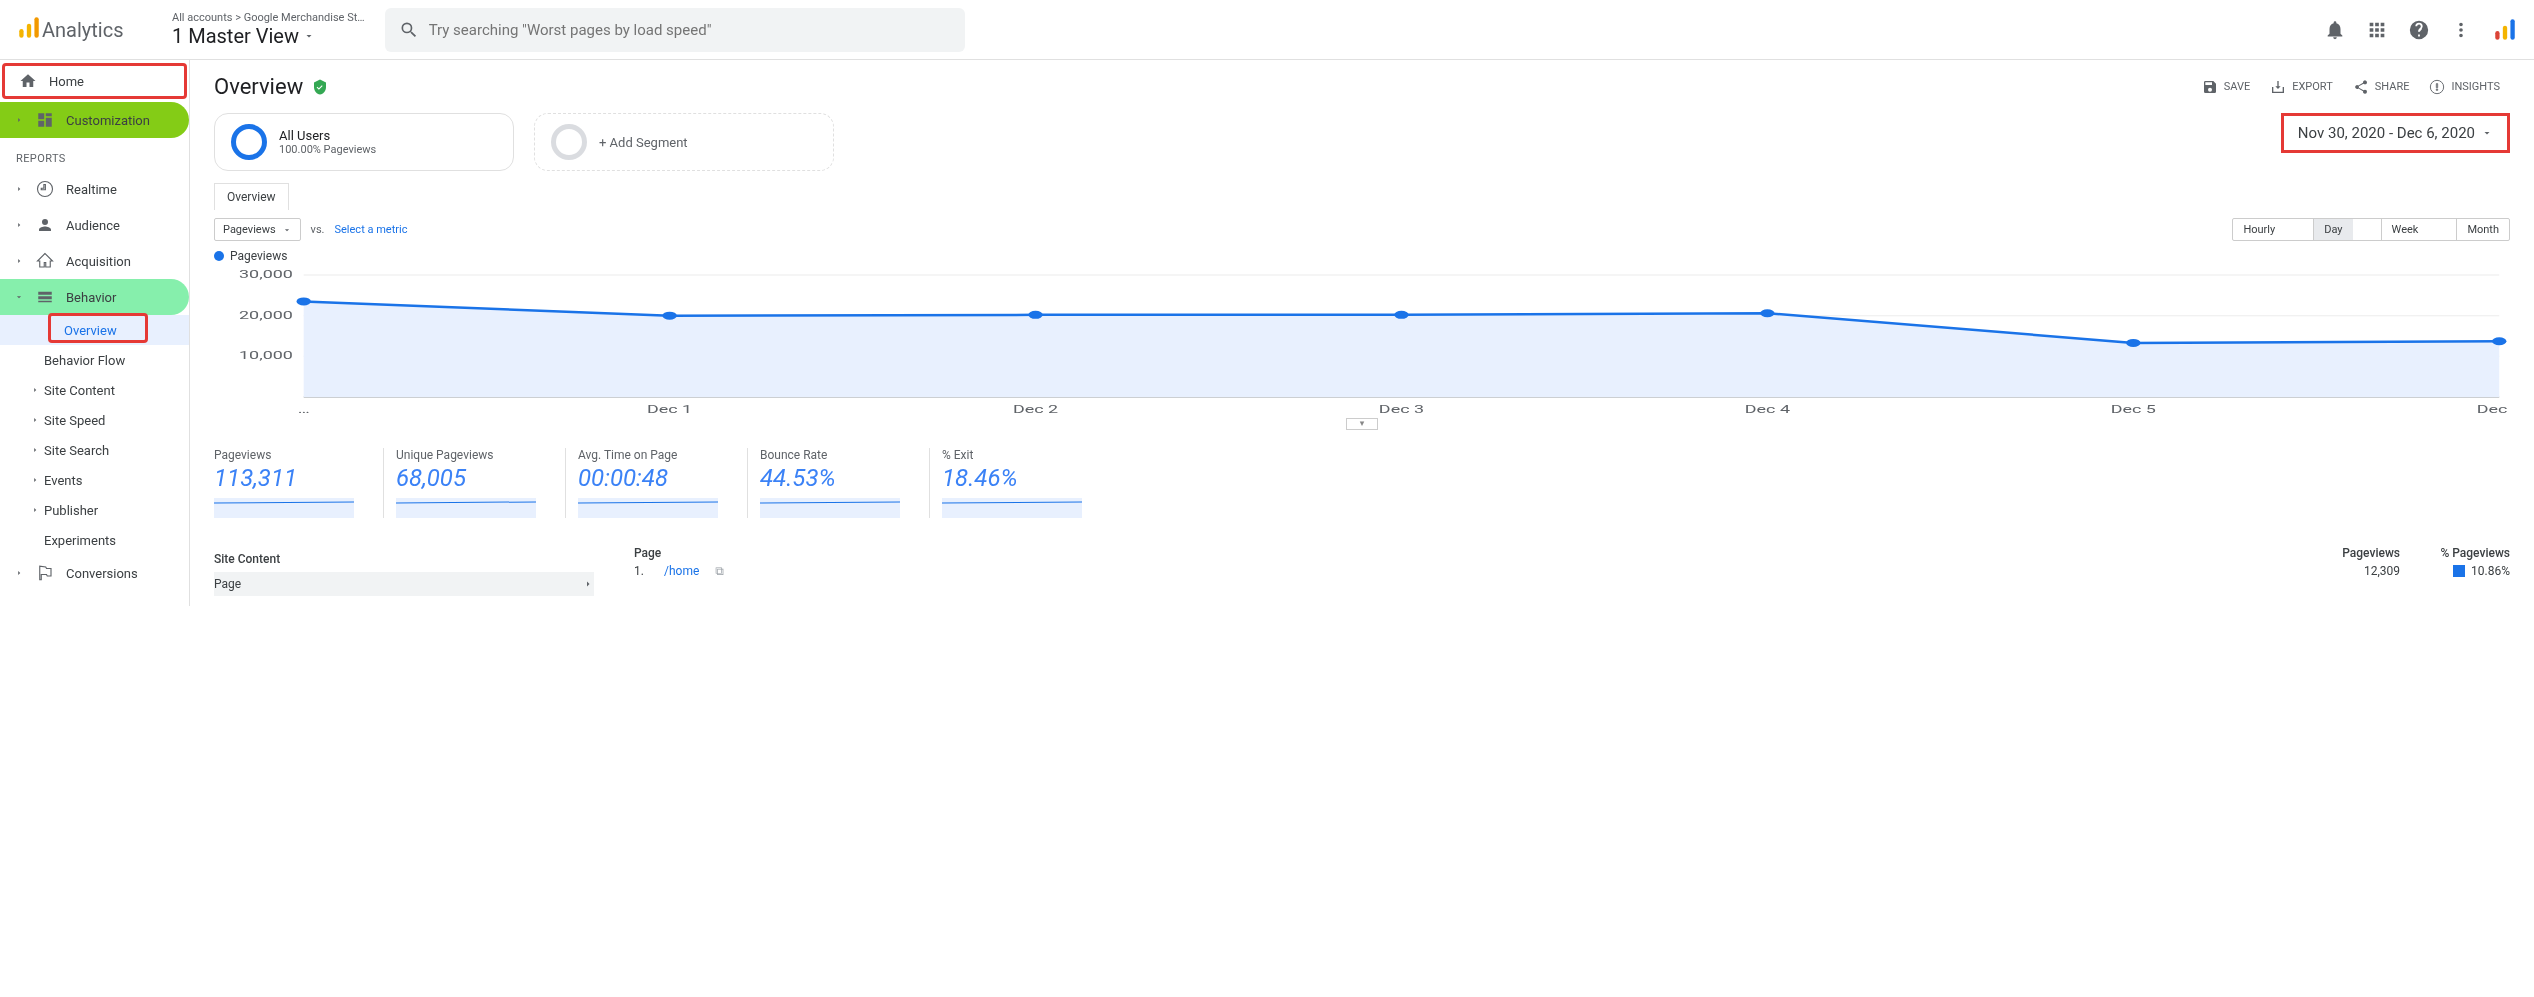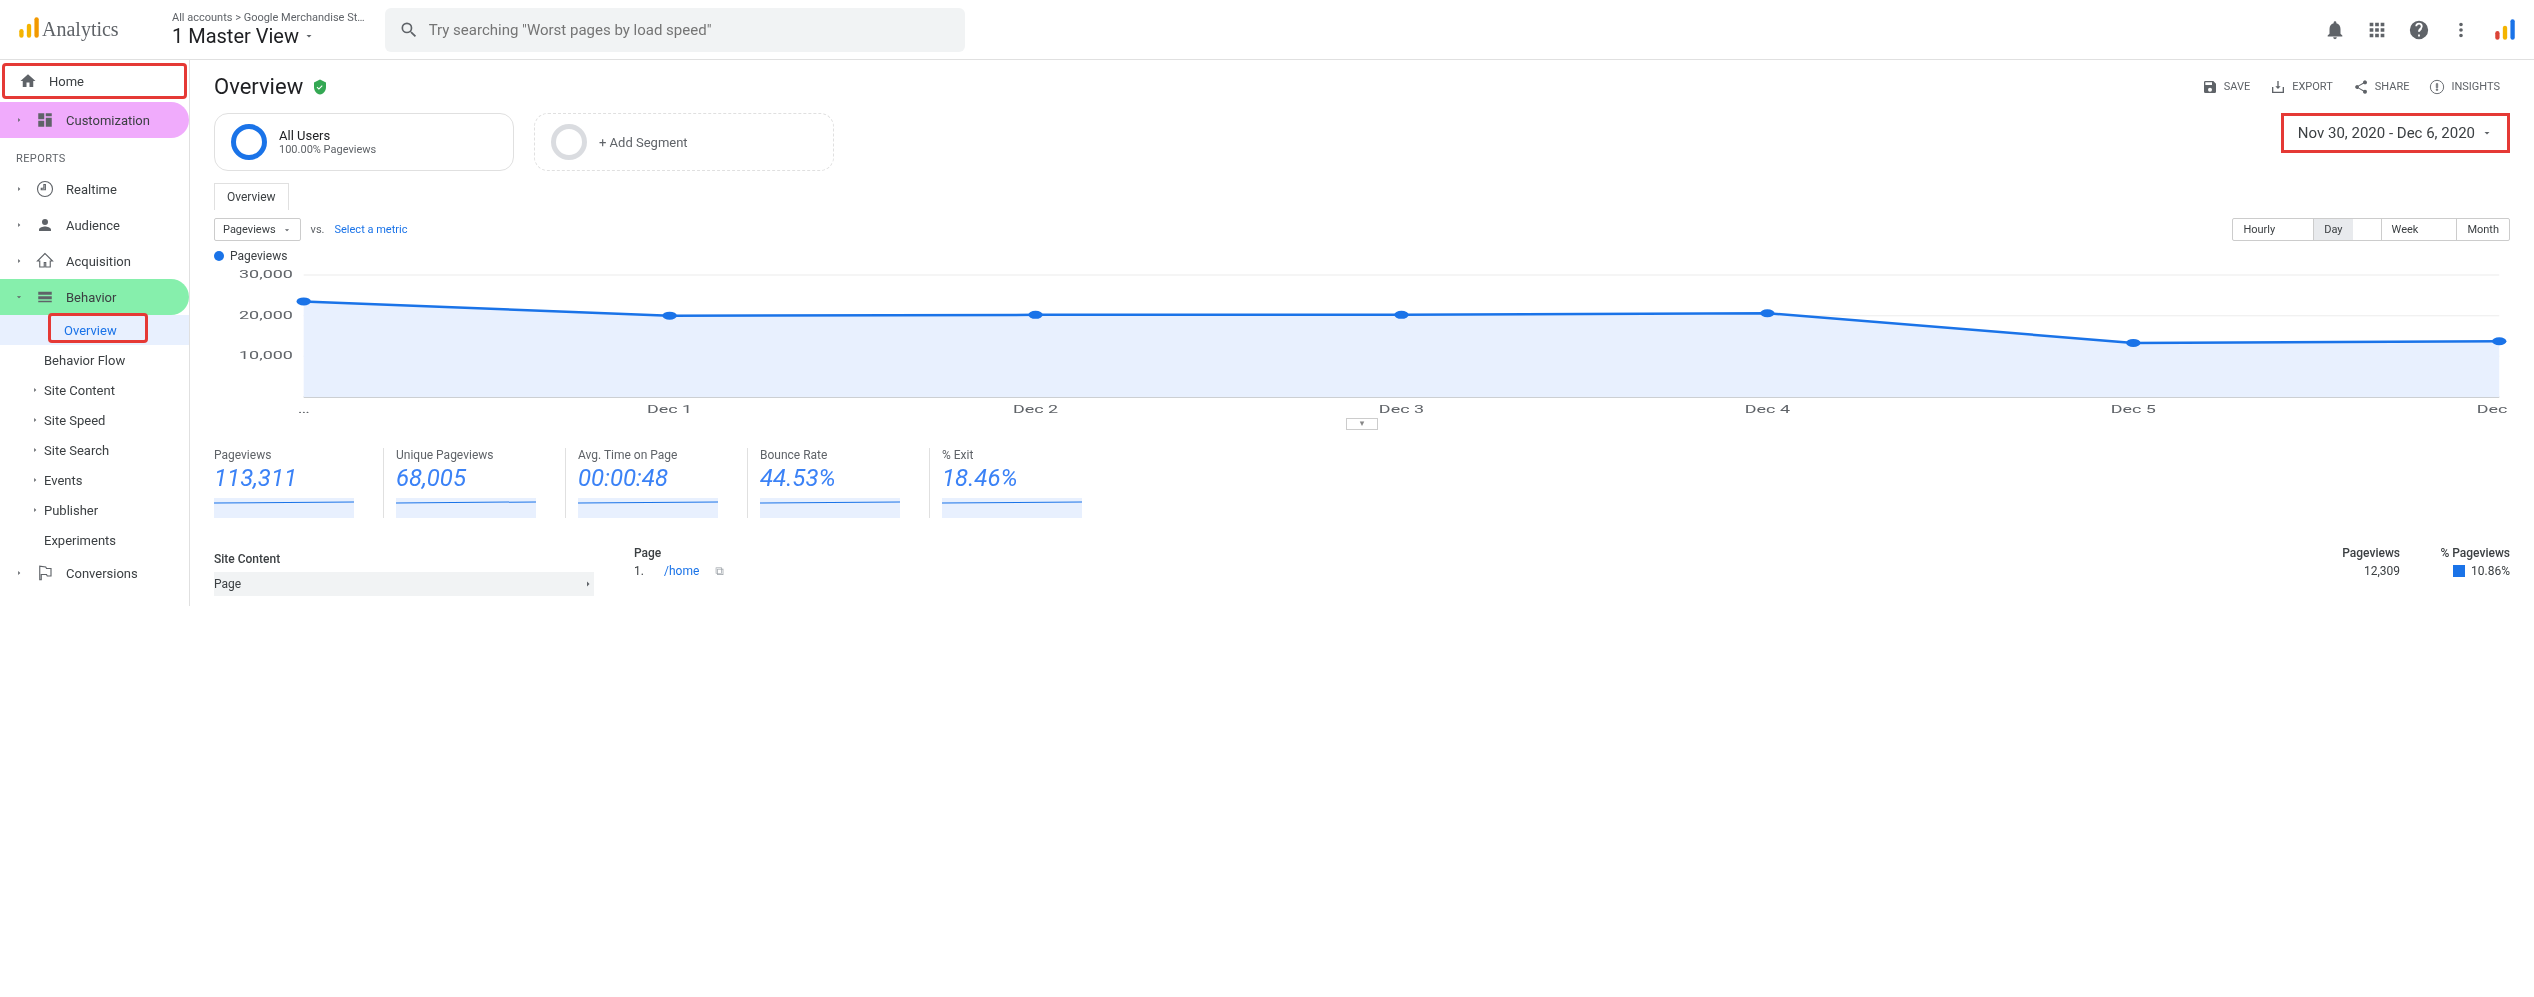--- a/index.html
+++ b/index.html
@@ -1,35 +1,35 @@
 <!DOCTYPE html>
 <html><head>
 <meta charset="utf-8">
 <style>
 * { box-sizing: border-box; margin: 0; padding: 0; font-family: Roboto, Arial, sans-serif; }
 body { background: #fff; color: #3c4043; font-size: 13px; }
 .header { display: flex; align-items: center; height: 60px; border-bottom: 1px solid #e0e0e0; padding: 0 16px; }
 .logo-area { display: flex; align-items: center; width: 150px; }
-.app-title { font-size: 20px; color: #5f6368; font-family: Liberation Serif, serif; }
+.app-title { font-size: 20px; color: #5f6368; }
 .account-info { display:flex; flex-direction:column; margin-left:6px;}
 .breadcrumb-top { font-size: 11px; color: #5f6368; }
 .view-selector { font-size: 20px; color: #202124; display:flex; align-items:center; gap:4px; cursor:pointer;}
 .search-box { flex:0 0 580px; margin-left:20px; background:#f1f3f4; border-radius:6px; height:44px; display:flex; align-items:center; padding:0 14px; color:#5f6368;}
 .search-box input { border:none; background:transparent; flex:1; font-size:15px; color:#5f6368; outline:none; margin-left:10px;}
 .header-spacer{flex:1;}
 .header-icons{display:flex; gap:20px; align-items:center; color:#5f6368;}
 .header-icons .hicon{width:22px; height:22px; cursor:pointer; fill:#5f6368;}
 .layout { display:flex; }
 .sidebar { width:190px; border-right:1px solid #e0e0e0; background:#fff; padding-top:0;}
 .nav-item { display:flex; align-items:center; height:36px; padding:0 14px; color:#3c4043; font-size:13px; gap:12px; cursor:pointer; position:relative;}
 .nav-item .chev{width:10px; fill:#5f6368;}
 .nav-item .nlabel{flex:1;}
 .nav-item .nicon{width:18px; height:18px; fill:#5f6368;}
 .nav-item.home{ border:3px solid #e53935; margin:3px 2px; border-radius:4px;}
-.nav-item.selected{ background:#f0abfc; border-radius:0 18px 18px 0;}
+.nav-item.selected{ background:#84cc16; border-radius:0 18px 18px 0;}
 .nav-item.expanded{ background:#86efac; border-radius:0 18px 18px 0;}
 .reports-hdr{ font-size:11px; color:#5f6368; padding:14px 16px 6px; letter-spacing:0.4px;}
 .sub-items { padding-left:44px;}
 .sub-item{ height:30px; display:flex; align-items:center; color:#3c4043; font-size:13px; cursor:pointer; gap:6px; position:relative;}
 .sub-item.active{ color:#1a73e8; background:#e8f0fe; margin-left:-44px; padding-left:64px;}
 .sub-item .subchev{position:absolute; left:-14px; fill:#5f6368;}
 .redbox-overview{ border:3px solid #e53935; border-radius:4px; position:absolute; left:48px; top:-2px; width:100px; height:30px; pointer-events:none;}
 .main { flex:1; background:#fff;}
 .page-header{ display:flex; align-items:center; padding:14px 24px; }
 .page-title{ font-size:22px; color:#202124; margin-right:8px;}

